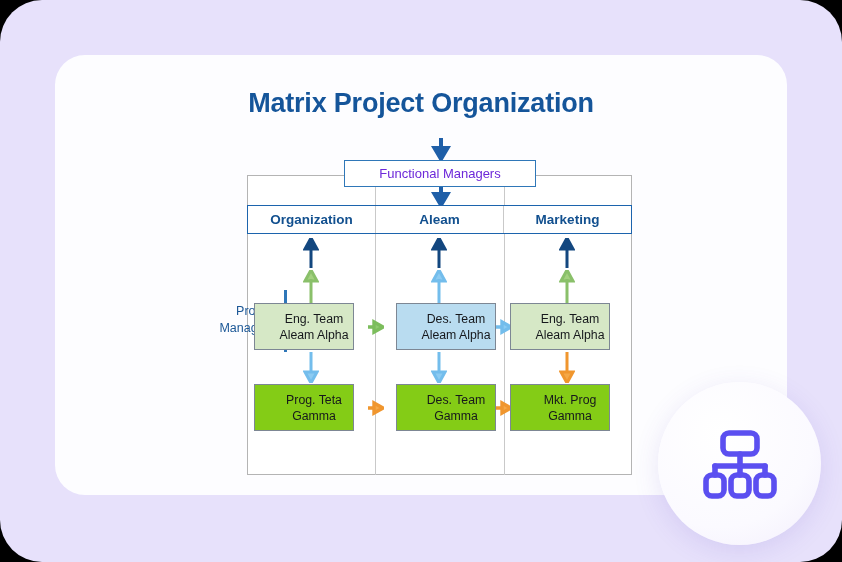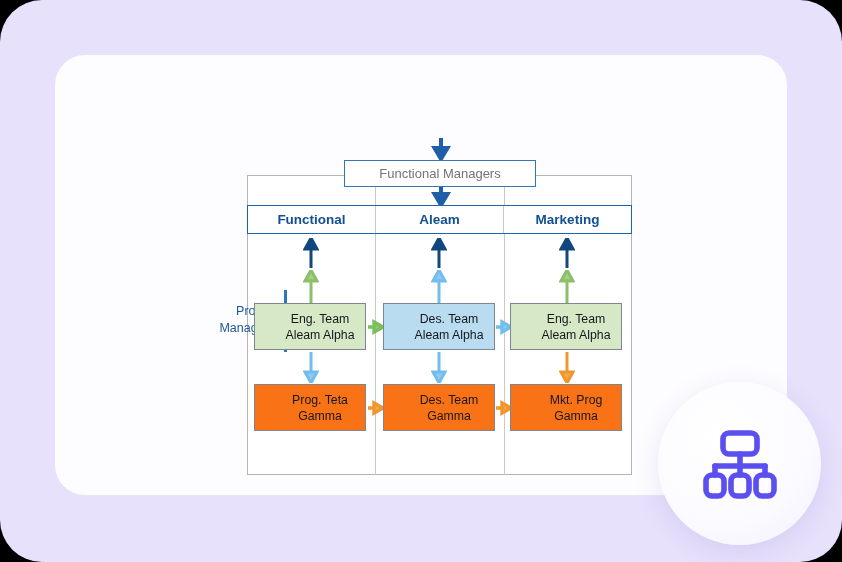--- a/index.html
+++ b/index.html
@@ -98,21 +98,21 @@
     position: absolute;
     left: 289px; top: 105px;
     width: 192px; height: 27px;
     background: #fff;
     border: 1.4px solid #2f77b8;
     box-sizing: border-box;
     display: flex;
     align-items: center;
     justify-content: center;
     font-size: 13px;
-    color: #737373;
+    color: #6d28d9;
     z-index: 4;
   }
 
   
   .pm-label {
     position: absolute;
     left: 140px; top: 248px;
     width: 80px;
     text-align: right;
     font-size: 12.5px;
@@ -122,42 +122,42 @@
   .pm-bar {
     position: absolute;
     left: 229px; top: 235px;
     width: 2.5px; height: 62px;
     background: #2f77b8;
   }
 
   
   .tbox {
     position: absolute;
-    width: 112px; height: 47px;
+    width: 100px; height: 47px;
     box-sizing: border-box;
     border: 1.3px solid #7d8794;
     display: flex;
     flex-direction: column;
     align-items: center;
     justify-content: center;
     font-size: 12.3px;
     line-height: 16px;
     color: #16181c;
     text-align: center;
     z-index: 3;
     padding-left: 20px;
   }
   .tbox.green  { background: #d6e8c6; }
   .tbox.blue   { background: #b9dcf0; }
-  .tbox.orange { background: #f97316; }
+  .tbox.orange { background: #84cc16; }
 
   .row1 { top: 248px; }
   .row2 { top: 329px; }
   .c1 { left: 199px; }
-  .c2 { left: 328px; }
+  .c2 { left: 341px; }
   .c3 { left: 455px; }
 
   
   .arw { position: absolute; z-index: 2; }
   .arw svg { display: block; }
 
   
   .badge {
     position: absolute;
     left: 658px; top: 382px;
@@ -172,20 +172,21 @@
   }
   .badge svg { display: block; }
 </style>
 </head>
 <body>
 
 <div class="panel">
 
   <div class="card">
 
+    <div class="title">Matrix Project Organization</div>
 
     <div class="diagram">
 
       <div class="arw" style="left:376px; top:83px;">
         <svg width="20" height="22" viewBox="0 0 20 22">
           <path d="M10 0 L10 11 M10 21 L3.5 10 L16.5 10 Z" stroke="#1f5fa8" stroke-width="4" fill="#1f5fa8"></path>
         </svg>
       </div>
 
       <div class="grid-frame"></div>
@@ -196,21 +197,21 @@
         <span>Functional Managers</span>
       </div>
 
       <div class="arw" style="left:376px; top:131px;">
         <svg width="20" height="20" viewBox="0 0 20 20">
           <path d="M10 0 L10 9 M10 19 L3.5 8 L16.5 8 Z" stroke="#1f5fa8" stroke-width="4" fill="#1f5fa8"></path>
         </svg>
       </div>
 
       <div class="hdr-row">
-        <div class="hdr-cell">Functional</div>
+        <div class="hdr-cell">Organization</div>
         <div class="hdr-cell">Aleam</div>
         <div class="hdr-cell">Marketing</div>
       </div>
 
       <div class="arw" style="left:248px; top:183px;">
         <svg width="16" height="30" viewBox="0 0 16 30">
           <path d="M8 30 L8 9 M8 0 L2 11 L14 11 Z" stroke="#13477f" stroke-width="3" fill="#13477f"></path>
         </svg>
       </div>
       <div class="arw" style="left:376px; top:183px;">

